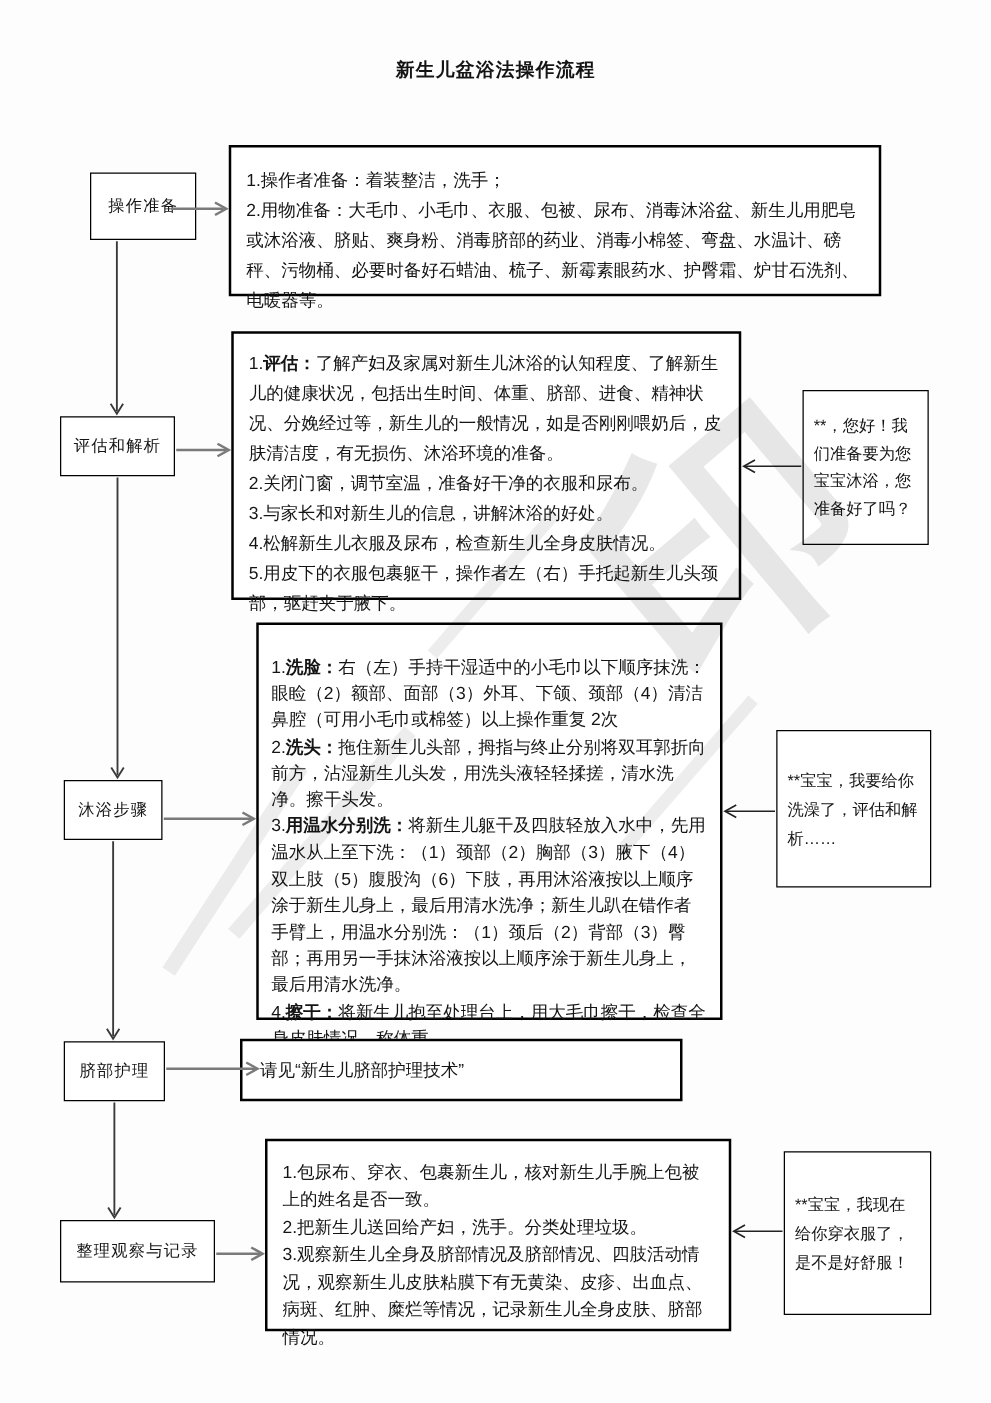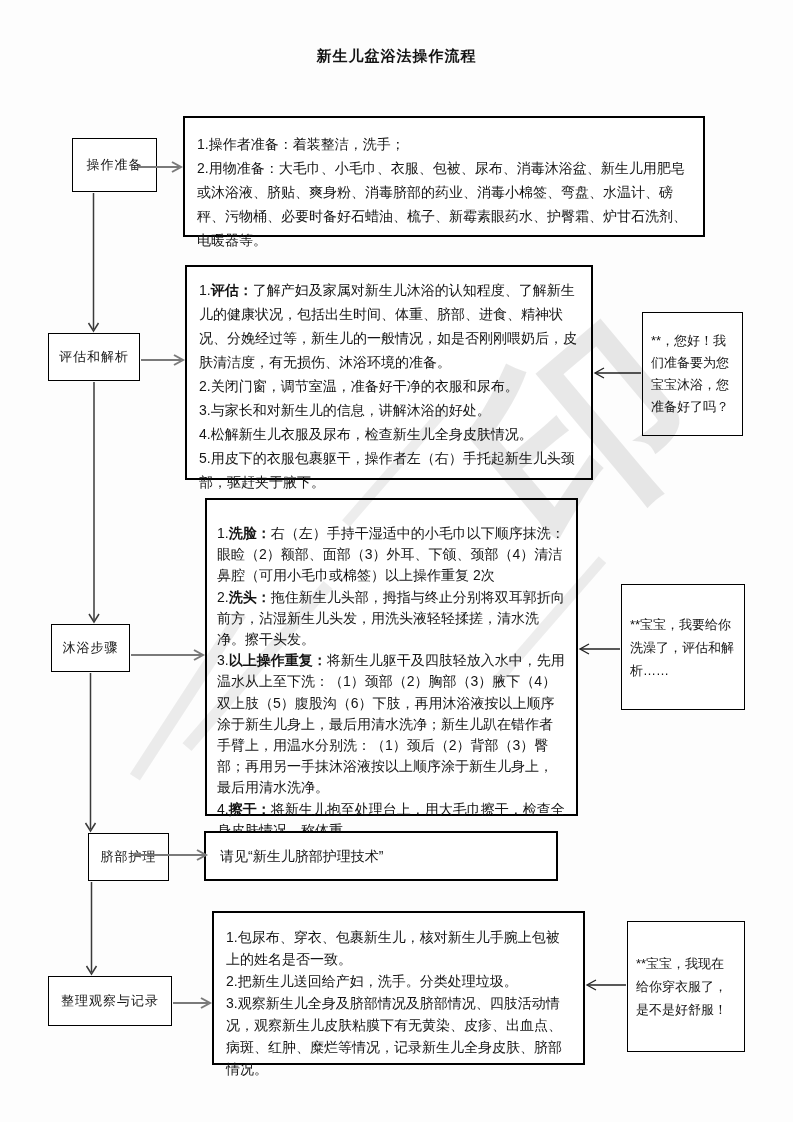--- a/index.html
+++ b/index.html
@@ -9,26 +9,26 @@
          font-size:15px;font-weight:bold;letter-spacing:1px;}
   .box{position:absolute;background:#ffffff;border:1px solid #000;box-sizing:border-box;}
   .step{display:flex;align-items:center;justify-content:center;
         font-size:13px;letter-spacing:1px;text-align:center;}
   .detail{border-width:2px;padding:12px 12px;font-size:14px;line-height:24px;}
   .detail p{margin:0;}
   .blabel{font-weight:bold;}
   #m1{left:183px;top:116px;width:522px;height:121px;padding-top:14px;}
   #m2{left:185px;top:265px;width:408px;height:215px;padding-top:11px;}
   #m3{left:205px;top:498px;width:373px;height:318px;line-height:21.2px;padding:23px 10px;}
-  #m4{left:204px;top:831px;width:354px;height:50px;display:flex;align-items:center;padding:16px 14px;}
+  #m4{left:192px;top:831px;width:354px;height:50px;display:flex;align-items:center;padding:16px 14px;}
   #m5{left:212px;top:911px;width:373px;height:154px;line-height:22px;padding-top:13px;}
   #s1{left:51px;top:138px;width:85px;height:54px;margin-left:21px;}
   #s2{left:48px;top:333px;width:92px;height:48px;}
   #s3{left:51px;top:624px;width:79px;height:48px;}
-  #s4{left:51px;top:833px;width:81px;height:48px;margin-left:37px;}
+  #s4{left:51px;top:833px;width:81px;height:48px;}
   #s5{left:48px;top:976px;width:124px;height:50px;}
   .dlg{font-size:13px;line-height:23px;display:flex;align-items:center;padding:12px 8px;}
   #d1{left:642px;top:312px;width:101px;height:124px;line-height:22px;}
   #d2{left:621px;top:584px;width:124px;height:126px;}
   #d3{left:627px;top:921px;width:118px;height:131px;align-items:center;}
   .arrows{position:absolute;left:0;top:0;z-index:5;pointer-events:none;}
   .wm{position:absolute;z-index:9;pointer-events:none;color:rgba(0,0,0,0.09);
       font-weight:bold;font-size:205px;line-height:1;}
   #wm1{left:480px;top:330px;transform:rotate(-40deg);}
   .ws{position:absolute;z-index:9;pointer-events:none;background:rgba(0,0,0,0.07);}
@@ -69,21 +69,21 @@
     <p><span>1.</span><span class="blabel">评估：</span><span>了解产妇及家属对新生儿沐浴的认知程度、了解新生儿的健康状况，包括出生时间、体重、脐部、进食、精神状况、分娩经过等，新生儿的一般情况，如是否刚刚喂奶后，皮肤清洁度，有无损伤、沐浴环境的准备。</span></p>
     <p><span>2.</span><span>关闭门窗，调节室温，准备好干净的衣服和尿布。</span></p>
     <p><span>3.</span><span>与家长和对新生儿的信息，讲解沐浴的好处。</span></p>
     <p><span>4.</span><span>松解新生儿衣服及尿布，检查新生儿全身皮肤情况。</span></p>
     <p><span>5.</span><span>用皮下的衣服包裹躯干，操作者左（右）手托起新生儿头颈部，驱赶夹于腋下。</span></p>
   </div>
 
   <div class="box detail" id="m3">
     <p><span>1.</span><span class="blabel">洗脸：</span><span>右（左）手持干湿适中的小毛巾以下顺序抹洗：眼睑（2）额部、面部（3）外耳、下颌、颈部（4）清洁鼻腔（可用小毛巾或棉签）以上操作重复 2次</span></p>
     <p><span>2.</span><span class="blabel">洗头：</span><span>拖住新生儿头部，拇指与终止分别将双耳郭折向前方，沾湿新生儿头发，用洗头液轻轻揉搓，清水洗净。擦干头发。</span></p>
-    <p><span>3.</span><span class="blabel">以上操作重复：</span><span>将新生儿躯干及四肢轻放入水中，先用温水从上至下洗：（1）颈部（2）胸部（3）腋下（4）双上肢（5）腹股沟（6）下肢，再用沐浴液按以上顺序涂于新生儿身上，最后用清水洗净；新生儿趴在错作者手臂上，用温水分别洗：（1）颈后（2）背部（3）臀部；再用另一手抹沐浴液按以上顺序涂于新生儿身上，最后用清水洗净。</span></p>
+    <p><span>3.</span><span class="blabel">用温水分别洗：</span><span>将新生儿躯干及四肢轻放入水中，先用温水从上至下洗：（1）颈部（2）胸部（3）腋下（4）双上肢（5）腹股沟（6）下肢，再用沐浴液按以上顺序涂于新生儿身上，最后用清水洗净；新生儿趴在错作者手臂上，用温水分别洗：（1）颈后（2）背部（3）臀部；再用另一手抹沐浴液按以上顺序涂于新生儿身上，最后用清水洗净。</span></p>
     <p><span>4.</span><span class="blabel">擦干：</span><span>将新生儿抱至处理台上，用大毛巾擦干，检查全身皮肤情况，称体重。</span></p>
   </div>
 
   <div class="box detail" id="m4">
     <span>请见“新生儿脐部护理技术”</span>
   </div>
 
   <div class="box detail" id="m5">
     <p><span>1.</span><span>包尿布、穿衣、包裹新生儿，核对新生儿手腕上包被上的姓名是否一致。</span></p>
     <p><span>2.</span><span>把新生儿送回给产妇，洗手。分类处理垃圾。</span></p>

